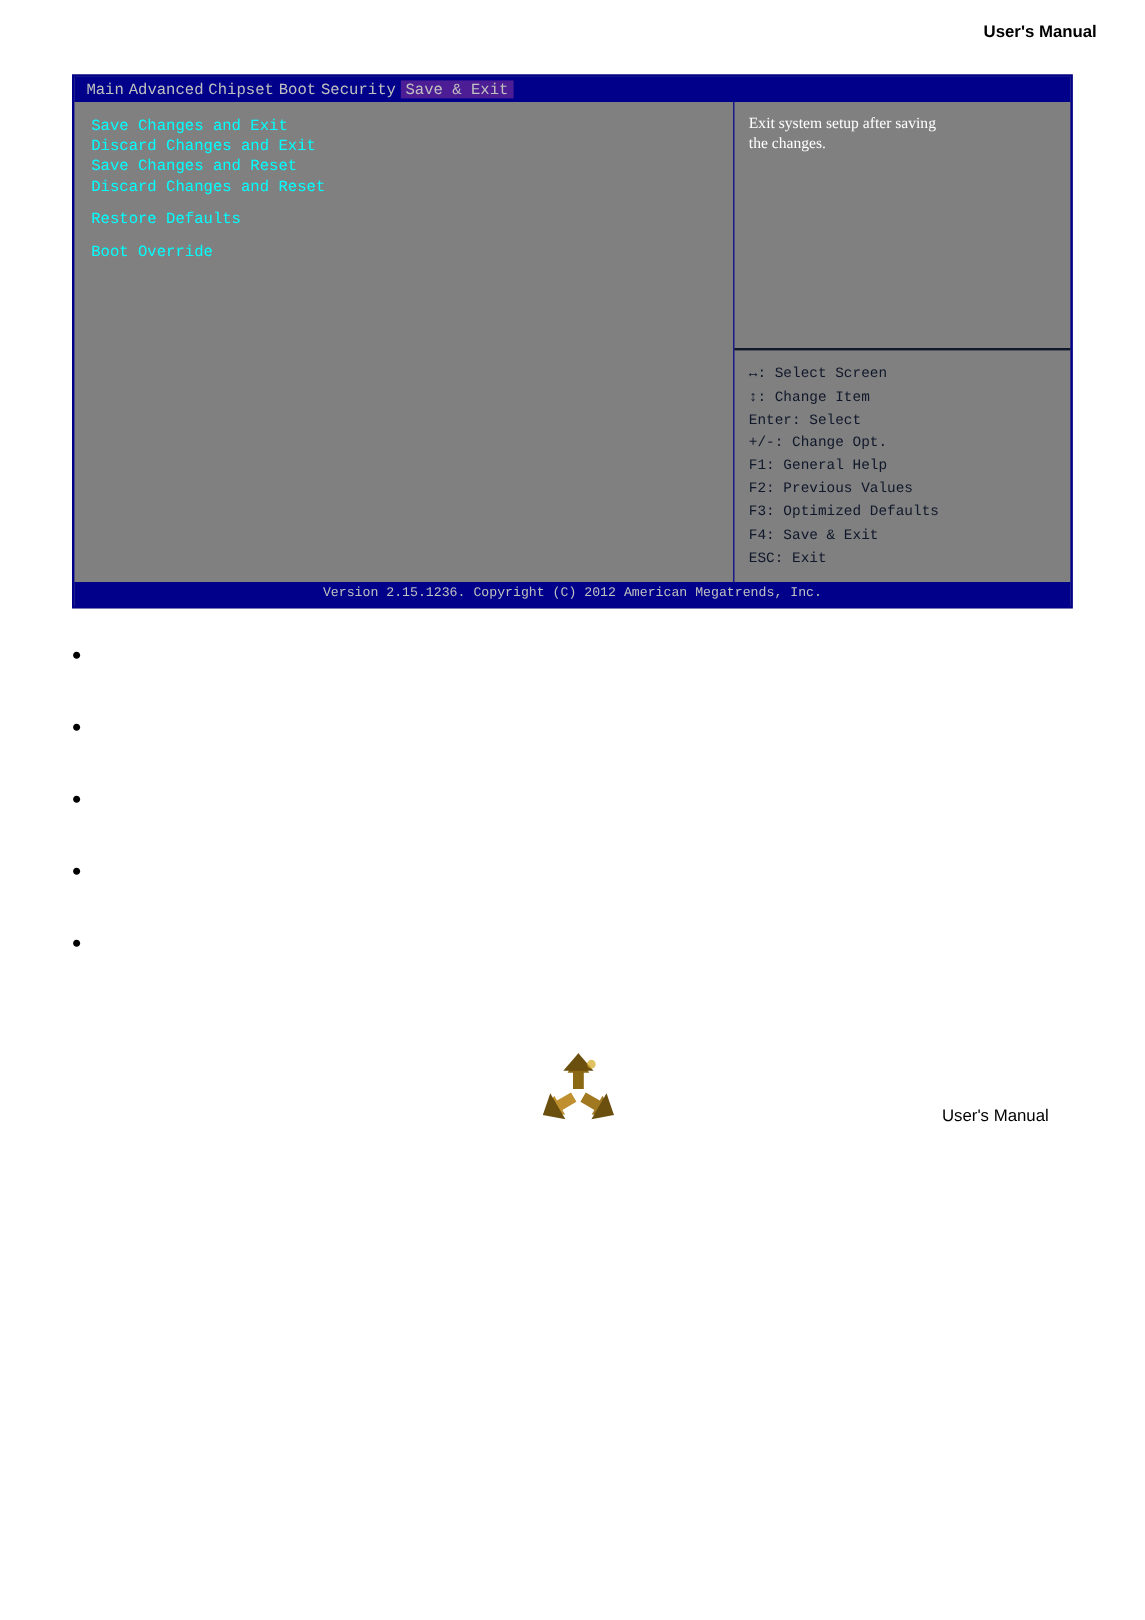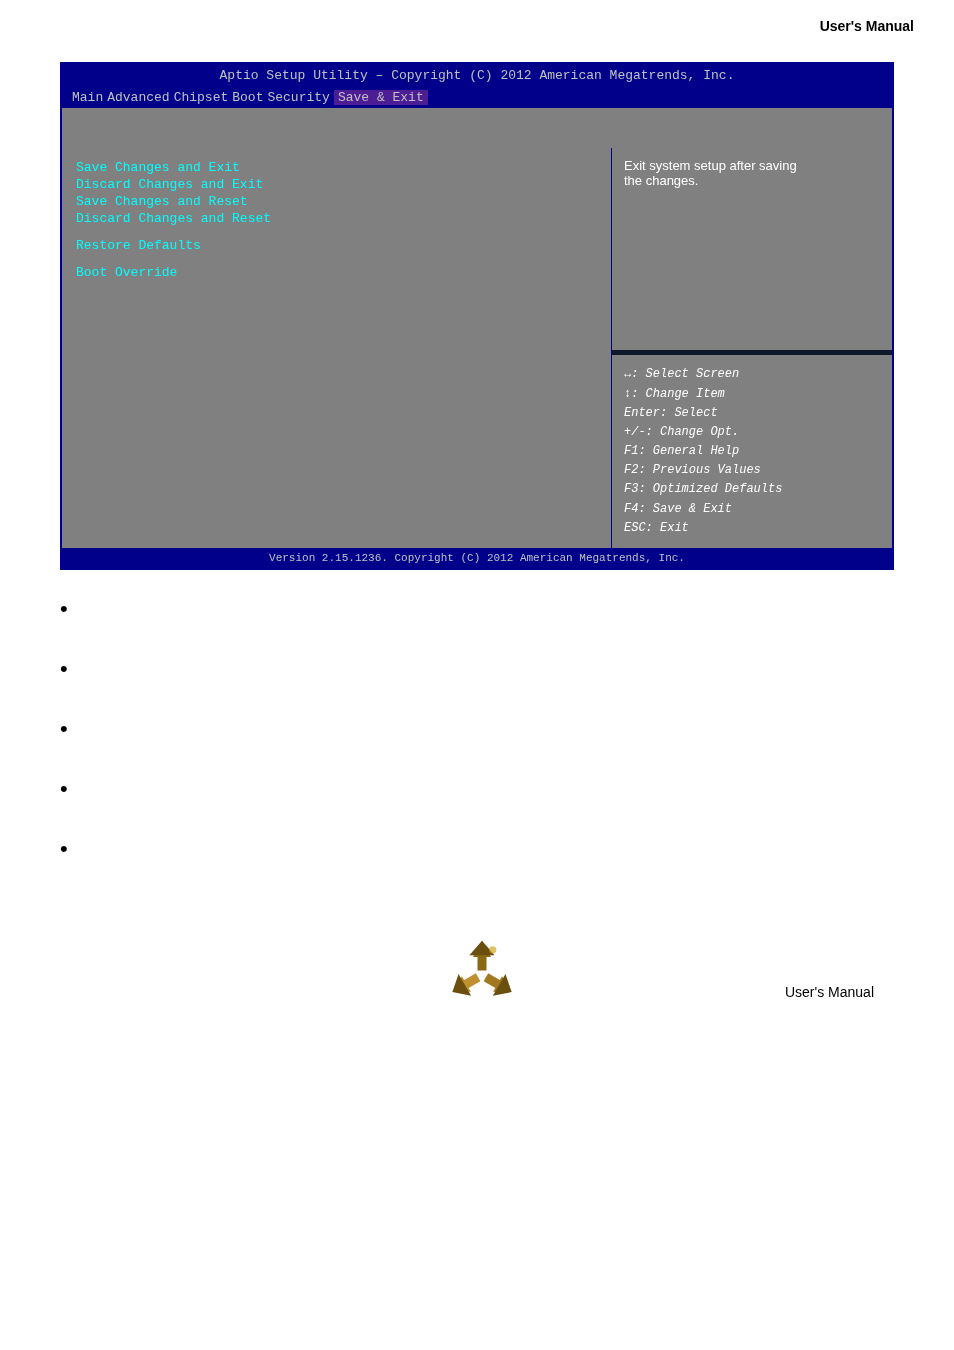--- a/index.html
+++ b/index.html
@@ -52,21 +52,20 @@
 
     .bios-menu-bar .menu-item.active {
       background: #4c1d95;
       color: #c0c0c0;
       padding: 0 4px;
     }
 
     .bios-content {
       display: flex;
       height: 400px;
-      margin-top: 40px;
     }
 
     .bios-left {
       flex: 1;
       padding: 12px 14px;
       border-right: 1px solid #00008b;
     }
 
     .bios-left .menu-entry {
       font-family: 'Courier New', monospace;
@@ -81,34 +80,33 @@
     }
 
     .bios-right {
       width: 280px;
       display: flex;
       flex-direction: column;
     }
 
     .bios-description {
       padding: 10px 12px;
-      border-bottom: 5px solid #0f172a;
+      border-bottom: 2px solid #0f172a;
       flex: 1;
-      font-family: Liberation Sans, sans-serif;
+      font-family: Liberation Serif, serif;
       font-size: 13px;
       color: #ffffff;
     }
 
     .bios-shortcuts {
       padding: 10px 12px;
       font-family: 'Courier New', monospace;
       font-size: 12px;
-      color: #ffffff;
+      color: #0f172a;
       line-height: 1.6;
-      font-style: italic;
     }
 
     .bios-footer {
       background: #00008b;
       color: #c0c0c0;
       text-align: center;
       font-family: 'Courier New', monospace;
       font-size: 11px;
       padding: 4px 0;
     }
@@ -163,23 +161,20 @@
   </style>
 </head>
 <body>
 
 <div class="page-header">
   <span>User's  Manual</span>
 </div>
 
 <div class="bios-wrapper">
 
-  <div class="bios-title-bar">
-    <span>Aptio Setup Utility – Copyright (C) 2012 American Megatrends, Inc.</span>
-  </div>
 
   <div class="bios-menu-bar">
     <span class="menu-item">Main</span>
     <span class="menu-item">Advanced</span>
     <span class="menu-item">Chipset</span>
     <span class="menu-item">Boot</span>
     <span class="menu-item">Security</span>
     <span class="menu-item active">Save &amp; Exit</span>
   </div>
 

